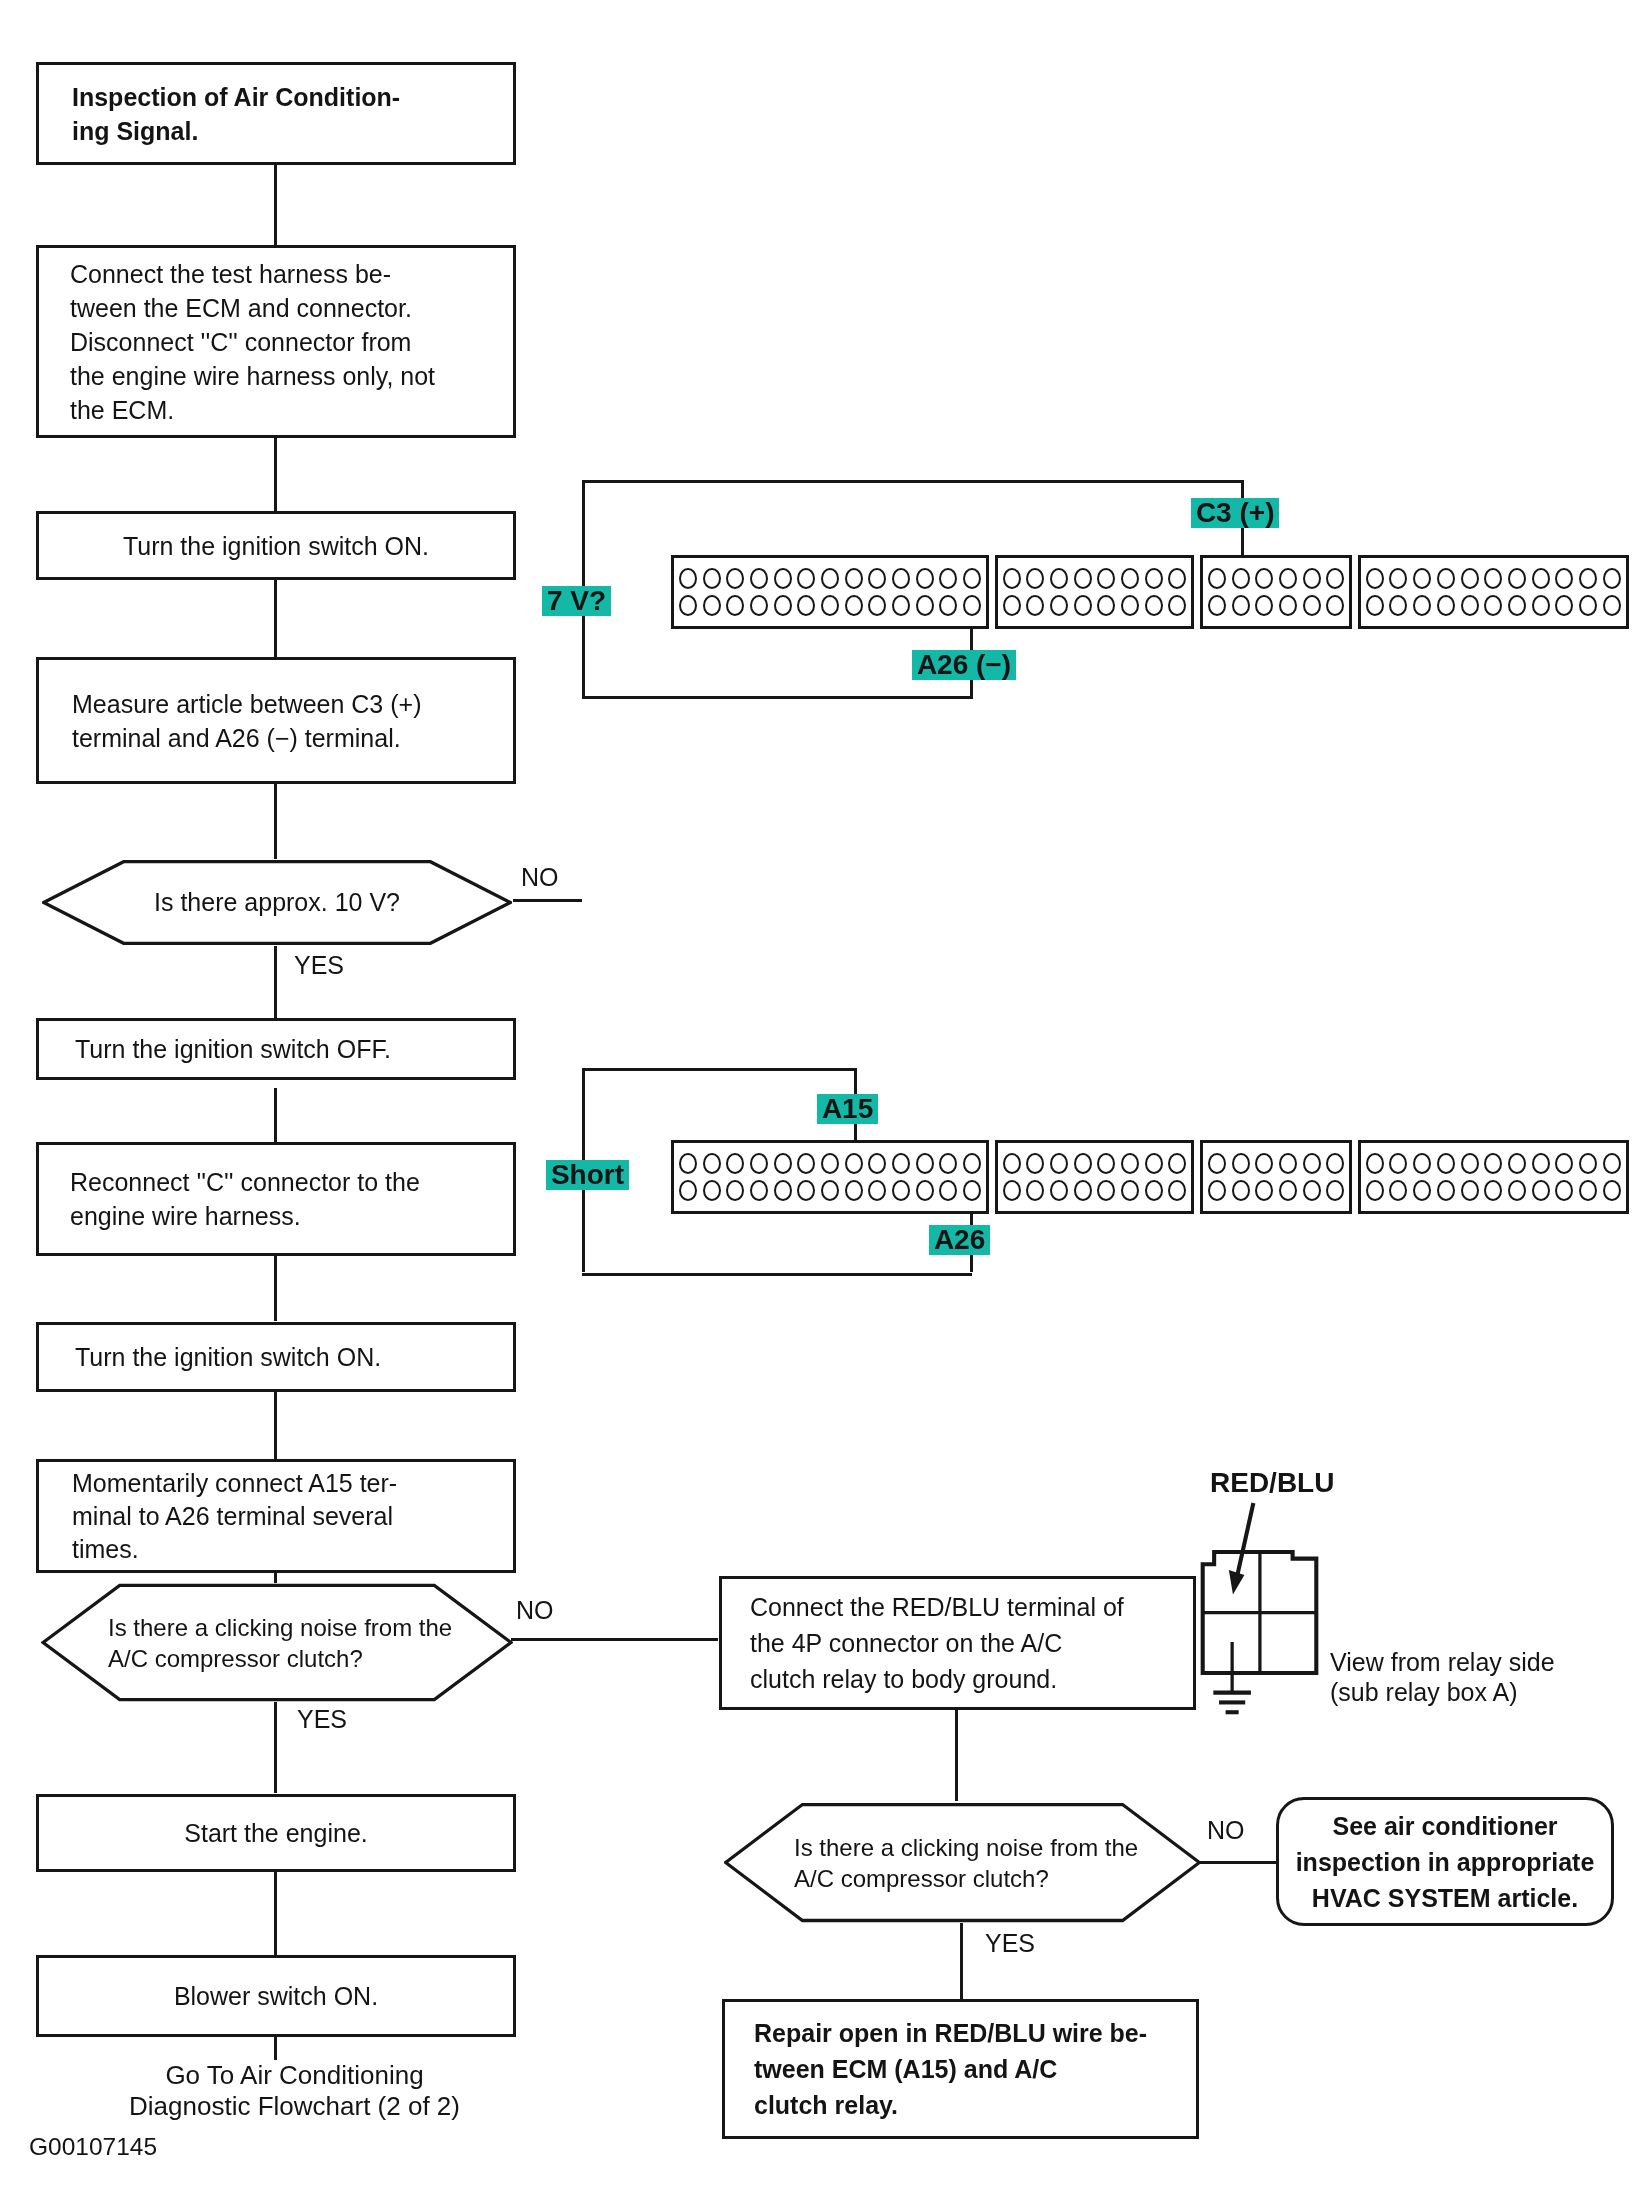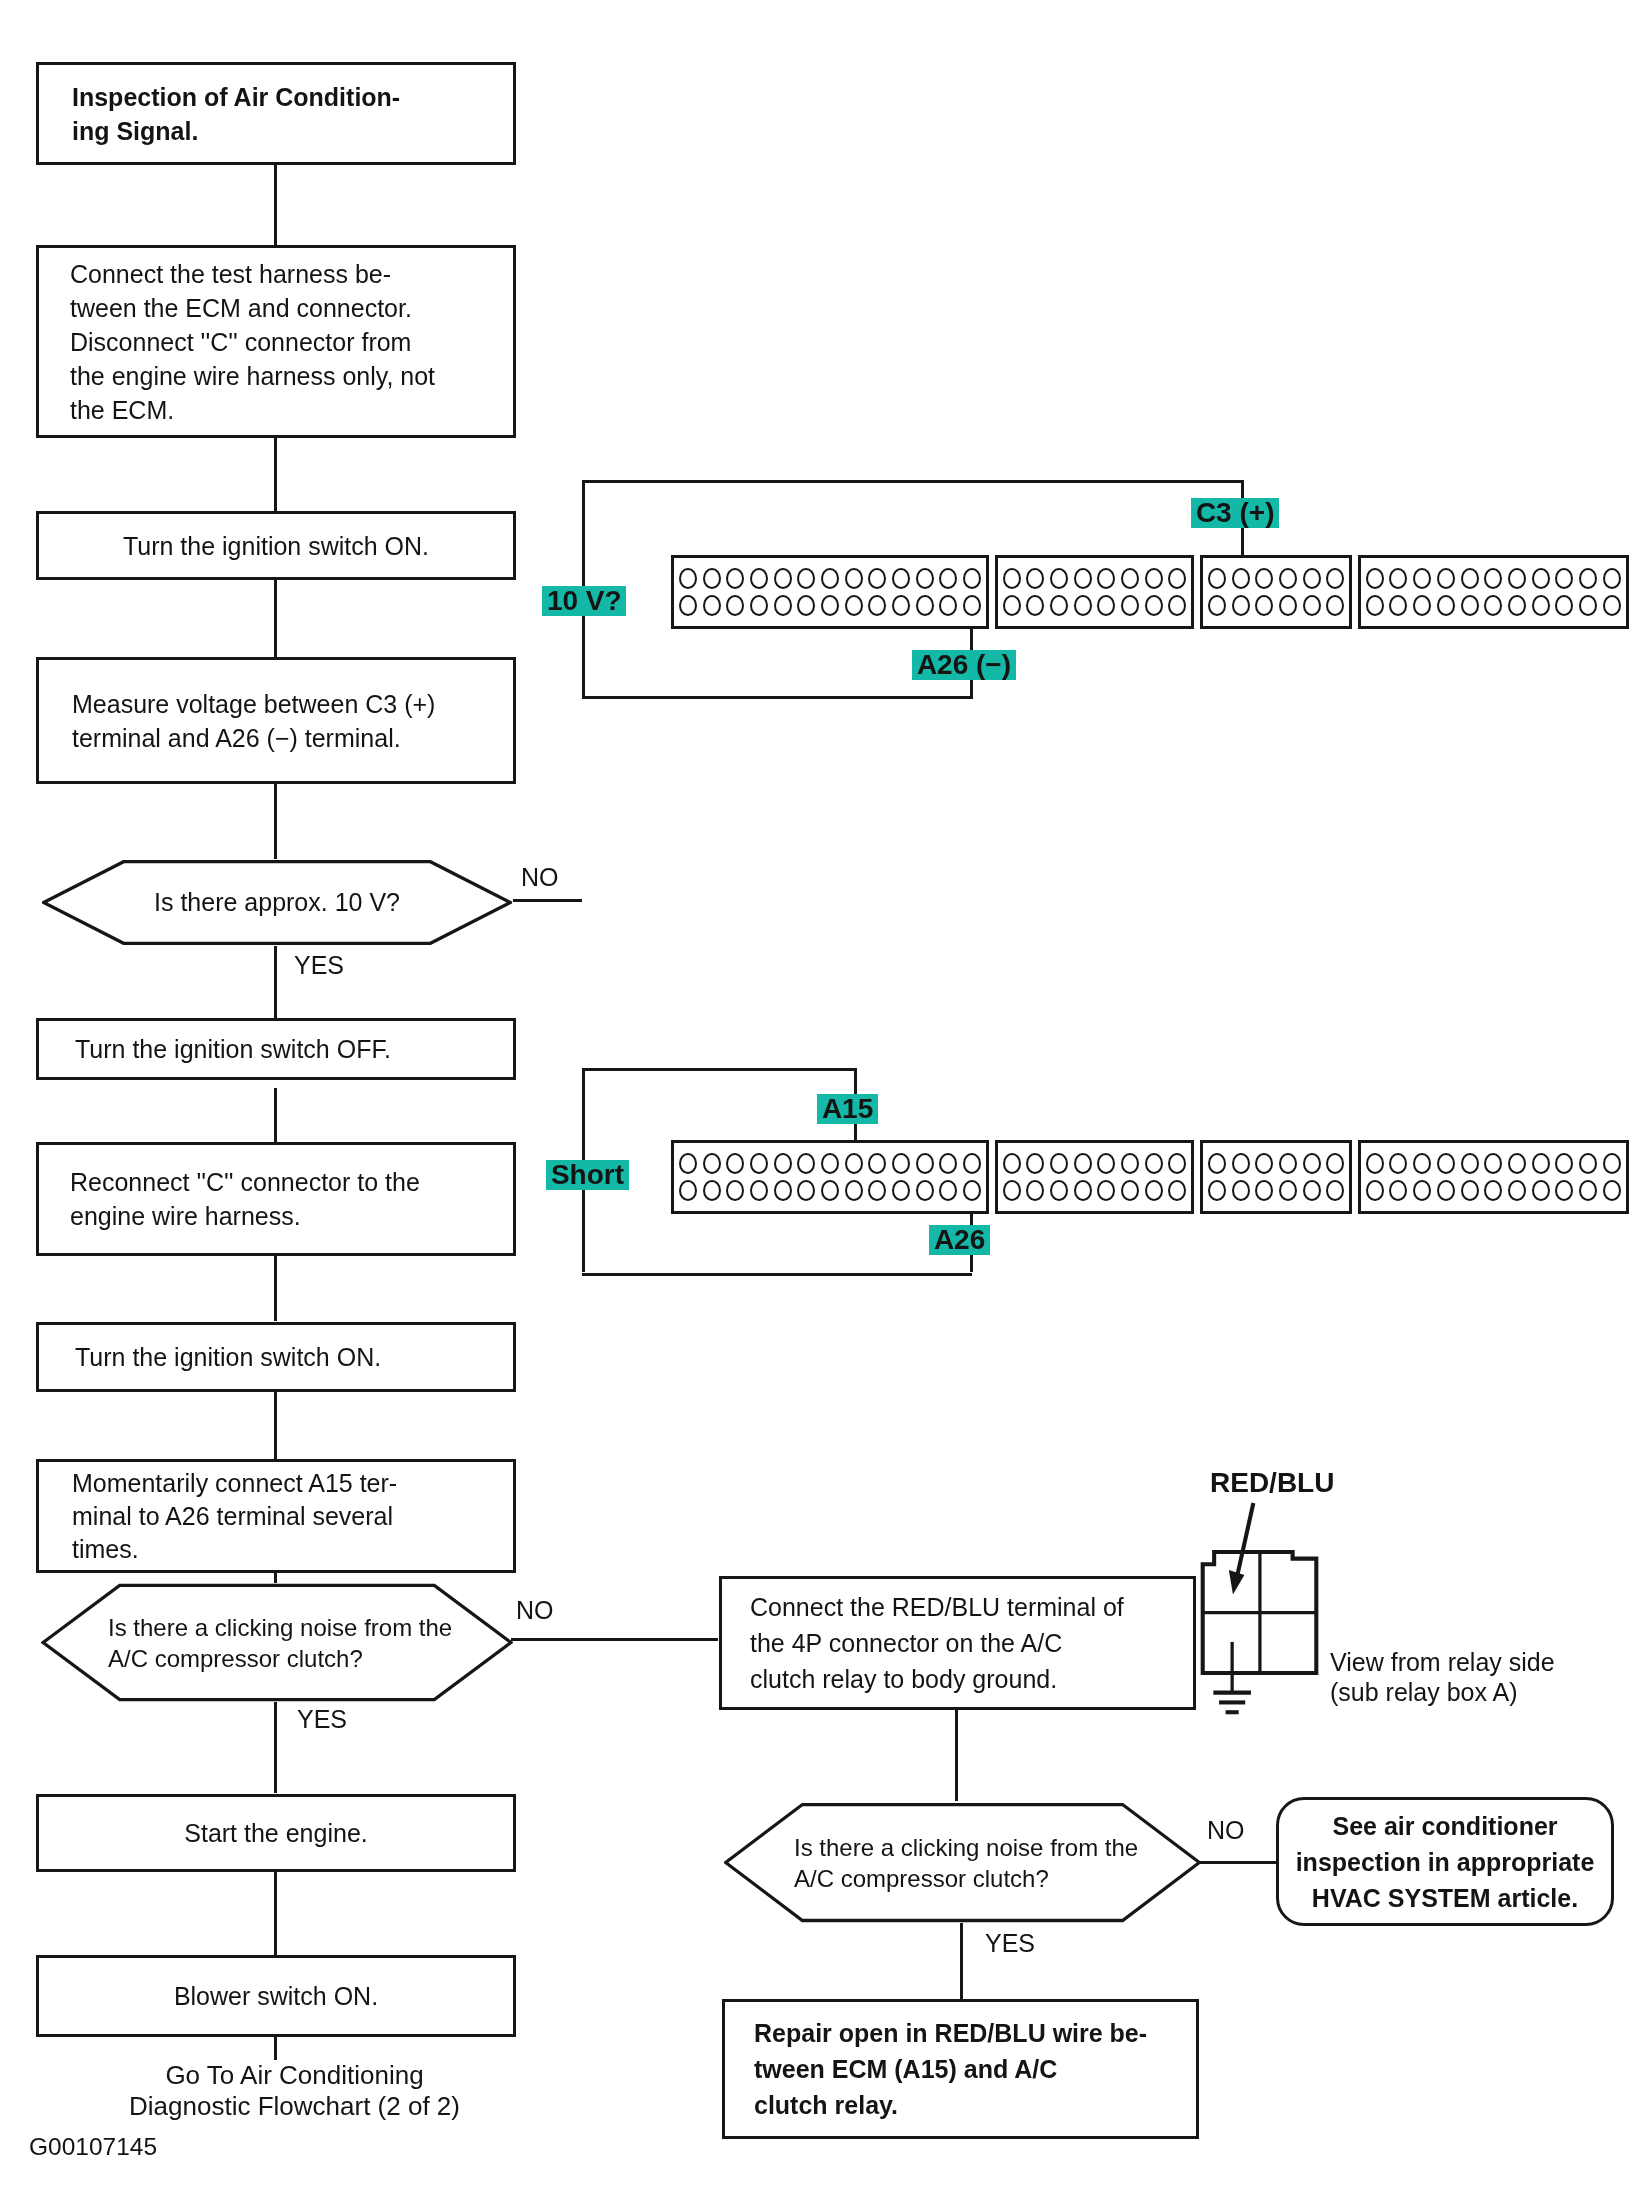--- a/index.html
+++ b/index.html
@@ -35,21 +35,21 @@
 ing Signal.</div>
 
   <div class="box" style="left:36px;top:245px;width:480px;height:193px;padding-left:31px;">Connect the test harness be-
 tween the ECM and connector.
 Disconnect ''C'' connector from
 the engine wire harness only, not
 the ECM.</div>
 
   <div class="box ctr" style="left:36px;top:511px;width:480px;height:69px;">Turn the ignition switch ON.</div>
 
-  <div class="box" style="left:36px;top:657px;width:480px;height:127px;padding-left:33px;">Measure voltage between C3 (+)
+  <div class="box" style="left:36px;top:657px;width:480px;height:127px;padding-left:33px;">Measure article between C3 (+)
 terminal and A26 (−) terminal.</div>
 
   <div class="box" style="left:36px;top:1018px;width:480px;height:62px;padding-left:36px;">Turn the ignition switch OFF.</div>
 
   <div class="box" style="left:36px;top:1142px;width:480px;height:114px;padding-left:31px;">Reconnect ''C'' connector to the
 engine wire harness.</div>
 
   <div class="box" style="left:36px;top:1322px;width:480px;height:70px;padding-left:36px;">Turn the ignition switch ON.</div>
 
   <div class="box" style="left:36px;top:1459px;width:480px;height:114px;padding-left:33px;line-height:33px;">Momentarily connect A15 ter-
@@ -125,21 +125,21 @@
   <div class="hline" style="left:511px;top:1638px;width:207px;"></div>
   <div class="vline" style="left:955px;top:1710px;height:91px;"></div>
   <div class="hline" style="left:1199px;top:1861px;width:78px;"></div>
   <div class="vline" style="left:960px;top:1923px;height:77px;"></div>
 
   <div class="vline" style="left:582px;top:480px;height:216px;"></div>
   <div class="hline" style="left:582px;top:480px;width:662px;"></div>
   <div class="vline" style="left:1241px;top:480px;height:91px;"></div>
   <div class="hline" style="left:582px;top:696px;width:390px;"></div>
   <div class="vline" style="left:970px;top:625px;height:74px;"></div>
-  <div class="lbl b mask" style="left:542px;top:586px;">10 V?</div>
+  <div class="lbl b mask" style="left:542px;top:586px;">7 V?</div>
   <div class="lbl b mask" style="left:1191px;top:498px;">C3 (+)</div>
   <div class="lbl b mask" style="left:912px;top:650px;">A26 (−)</div>
 
   <div class="connector" style="left:671px;top:555px;">
       <div class="conn-block">
         <div class="pin-row">
           <span class="pin"></span>
           <span class="pin"></span>
           <span class="pin"></span>
           <span class="pin"></span>

